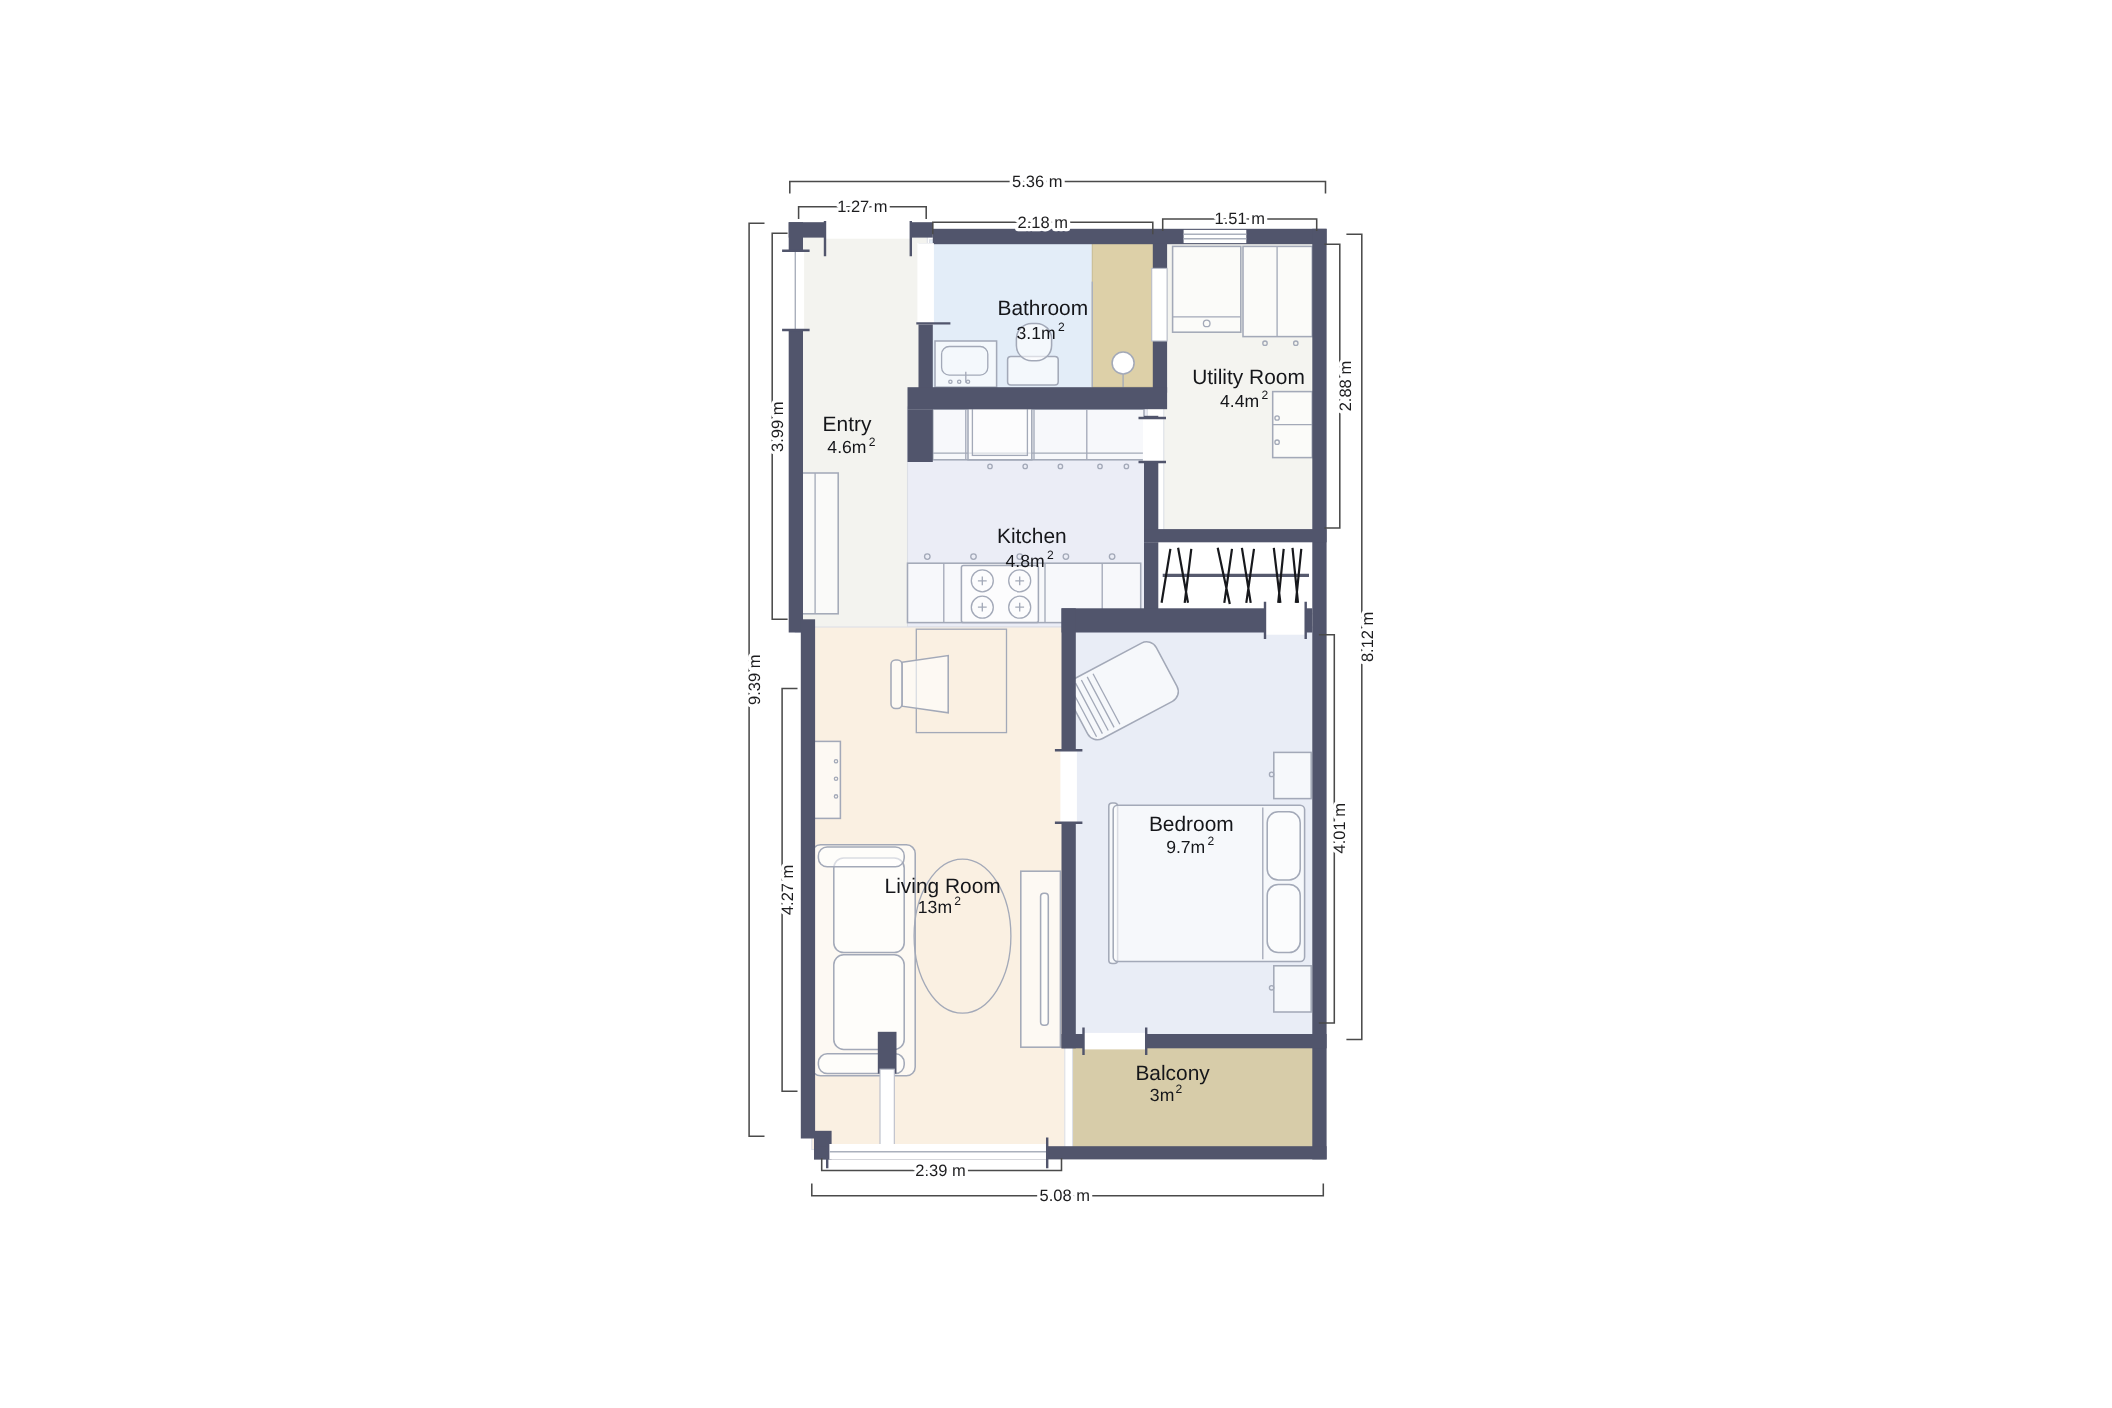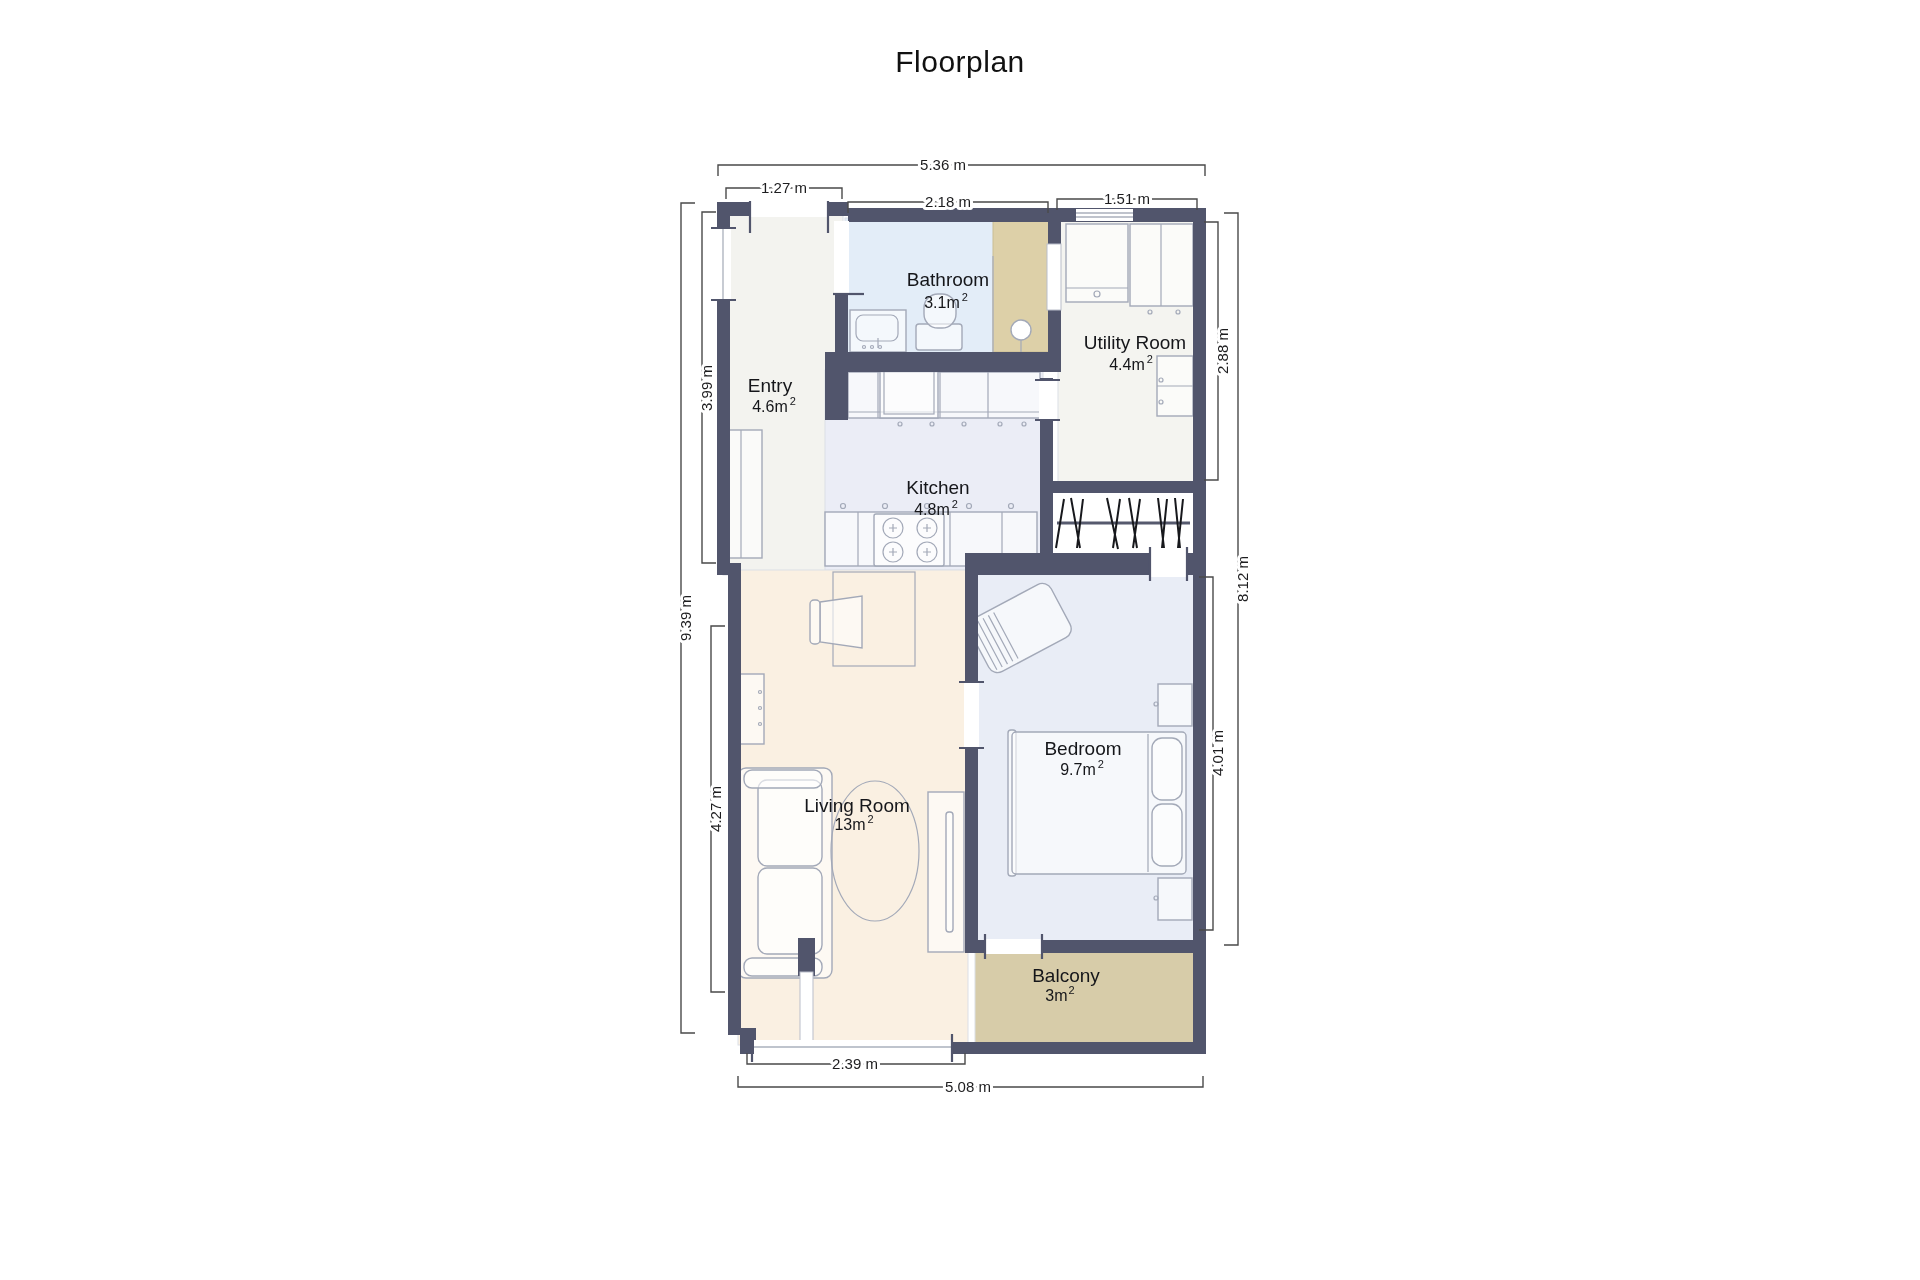--- a/index.html
+++ b/index.html
@@ -30,21 +30,20 @@
          paint-order:stroke;stroke:#fff;stroke-width:6px;stroke-linejoin:round;}
   .room-n{font-size:19px;fill:#15161a;text-anchor:middle;}
   .room-a{font-size:16px;fill:#15161a;text-anchor:middle;}
   .rail{stroke:#565a6e;stroke-width:3;}
   .hanger{stroke:#17181c;stroke-width:2;fill:none;}
 </style>
 </head>
 <body>
 
 <div id="stage">
-  <div id="title">Floorplan</div>
 
   <svg width="1920" height="1280" viewBox="0 0 1920 1280">
 
     <g>
       <rect class="floor f-entry" x="723" y="210" width="120" height="365"></rect>
       <rect class="floor f-bath" x="845" y="218" width="210" height="140"></rect>
       <rect class="f-shower" x="993" y="221" width="56" height="131"></rect>
       <rect class="floor f-util" x="1058" y="218" width="140" height="266"></rect>
       <rect class="floor f-kitchen" x="825" y="370" width="218" height="200"></rect>
       <rect class="f-ward" x="1050" y="488" width="148" height="70"></rect>

